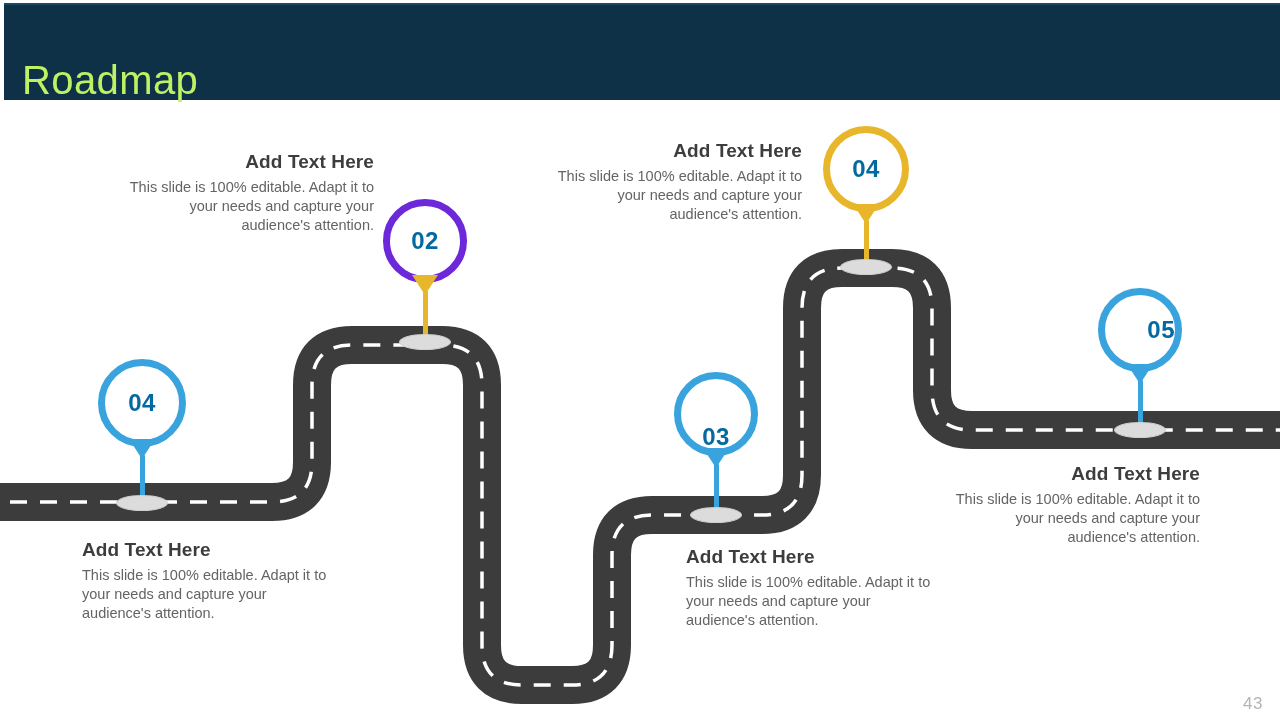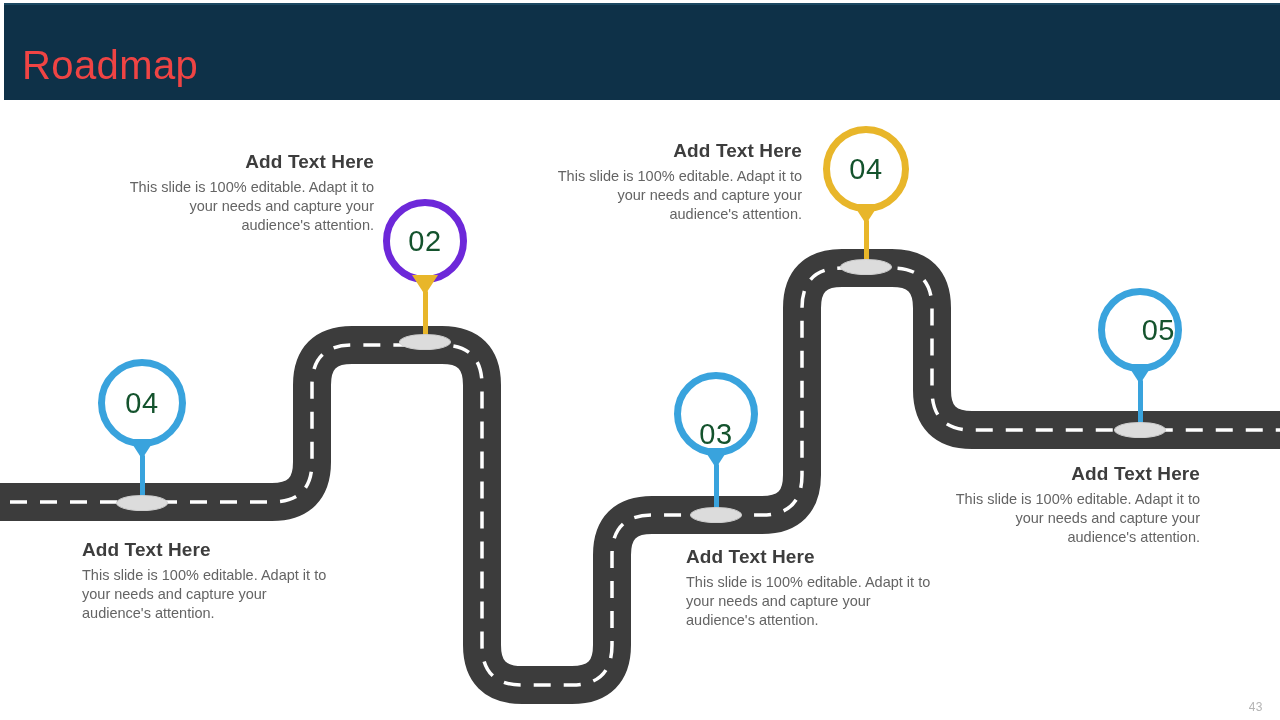--- a/index.html
+++ b/index.html
@@ -28,24 +28,24 @@
   #header-bar::before {
     content: "";
     position: absolute;
     left: 0; top: 0; right: 0;
     height: 2px;
     background: #1b4862;
   }
   #page-title {
     position: absolute;
     left: 18px;
-    top: 39px;
+    top: 54px;
     font-size: 40px;
     font-weight: 400;
-    color: #ef4444;
+    color: #bef264;
     letter-spacing: 0.4px;
     line-height: 46px;
   }
 
   
   #slide-canvas {
     position: absolute;
     left: 0;
     top: 0;
     width: 1280px;
@@ -68,23 +68,23 @@
   .pin-ring {
     position: absolute;
     border-radius: 50%;
     background: #ffffff;
     box-sizing: border-box;
     display: flex;
     align-items: center;
     justify-content: center;
   }
   .pin-num {
-    font-size: 29px;
-    font-weight: normal;
-    color: #14532d;
+    font-size: 24px;
+    font-weight: bold;
+    color: #0369a1;
     letter-spacing: 0.5px;
     line-height: 1;
     user-select: none;
   }
   .pin-tip {
     position: absolute;
     width: 0;
     height: 0;
     border-left: 13px solid transparent;
     border-right: 13px solid transparent;
@@ -123,21 +123,21 @@
     margin: 0;
   }
   .align-right { text-align: right; }
   .align-left  { text-align: left; }
 
   
   #page-number {
     position: absolute;
     right: 17px;
     bottom: 6px;
-    font-size: 12px;
+    font-size: 17px;
     color: #b4b4b4;
     letter-spacing: 0.5px;
   }
 </style>
 </head>
 <body>
 
 <div id="slide-canvas">
 
   <div id="header-bar">

